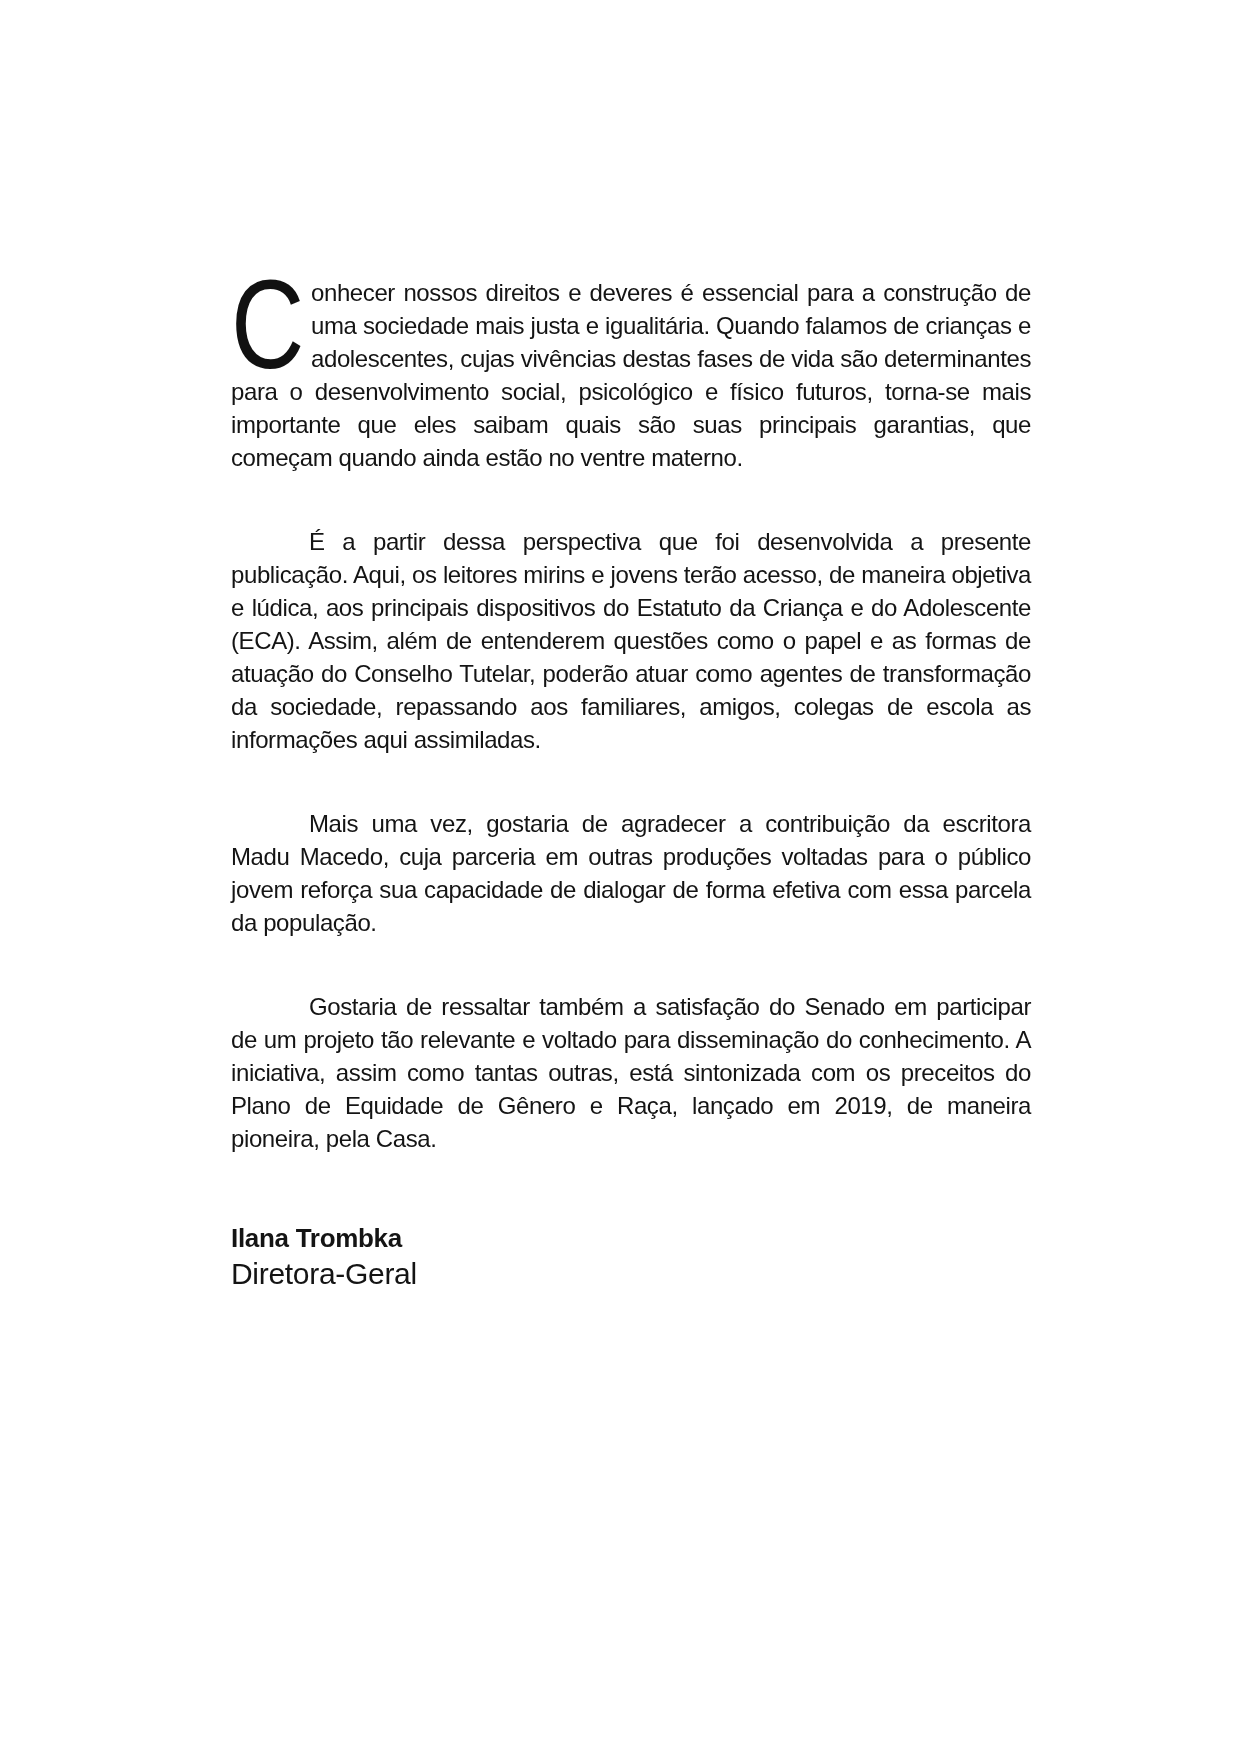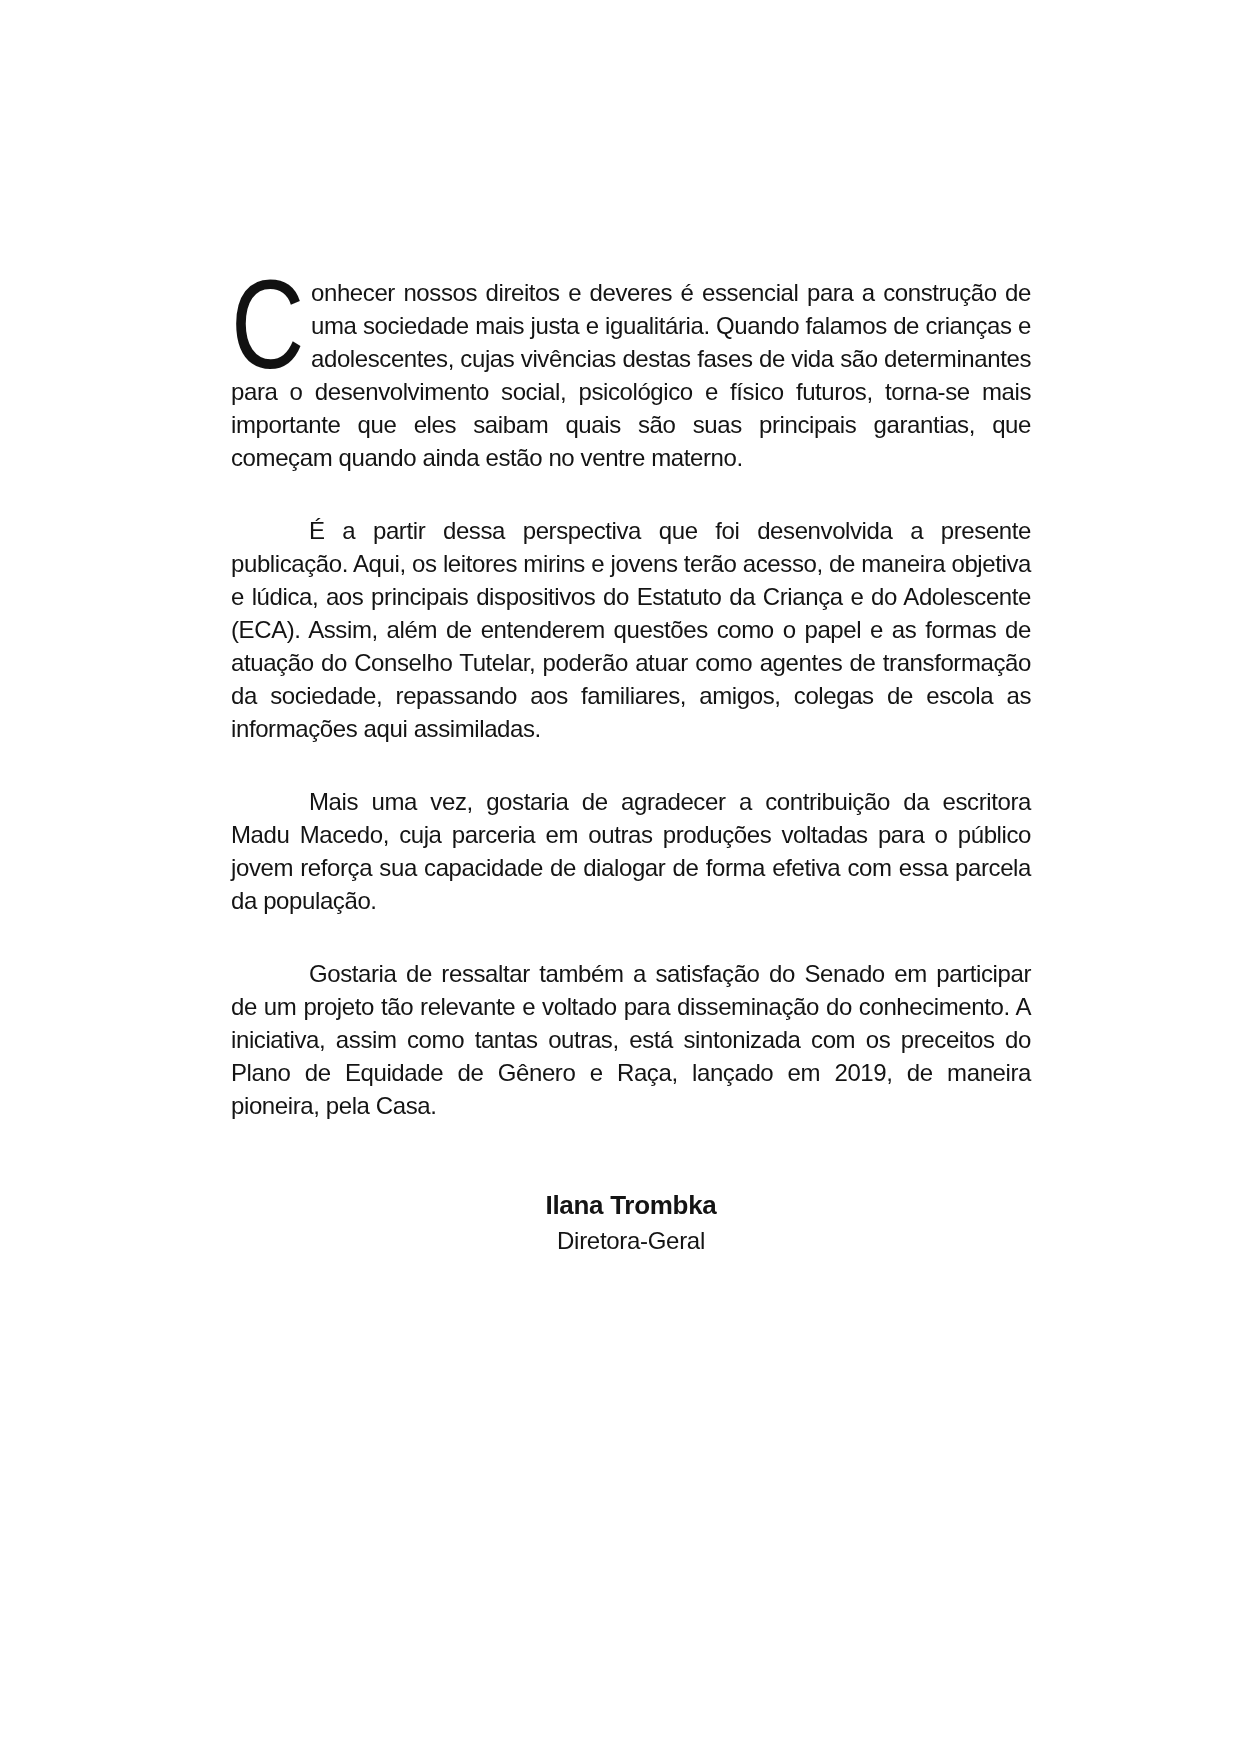--- a/index.html
+++ b/index.html
@@ -23,50 +23,49 @@
     width: 800px;
     font-size: 24px;
     letter-spacing: -0.4px;
     line-height: 33px;
     text-align: justify;
   }
   .para {
     margin: 0;
   }
   .para + .para {
-    margin-top: 40px;
+    margin-top: 51px;
   }
   .para.indent {
     text-indent: 78px;
   }
   .dropcap {
     float: left;
     width: 74px;
     height: 99px;
     font-size: 127px;
     line-height: 96px;
     margin-right: 6px;
     letter-spacing: 0;
     transform: scaleX(0.8);
     transform-origin: left top;
     color: #111111;
   }
   .signature {
     margin-top: 66px;
-    text-align: center;
     text-indent: 0;
   }
   .sig-name {
     font-weight: bold;
     font-size: 26px;
     line-height: 35px;
     letter-spacing: -0.3px;
   }
   .sig-title {
-    font-size: 24px;
+    font-size: 30px;
     line-height: 35px;
     letter-spacing: -0.3px;
   }
 </style>
 </head>
 <body>
 
 <div class="page">
   <div class="content">
 

